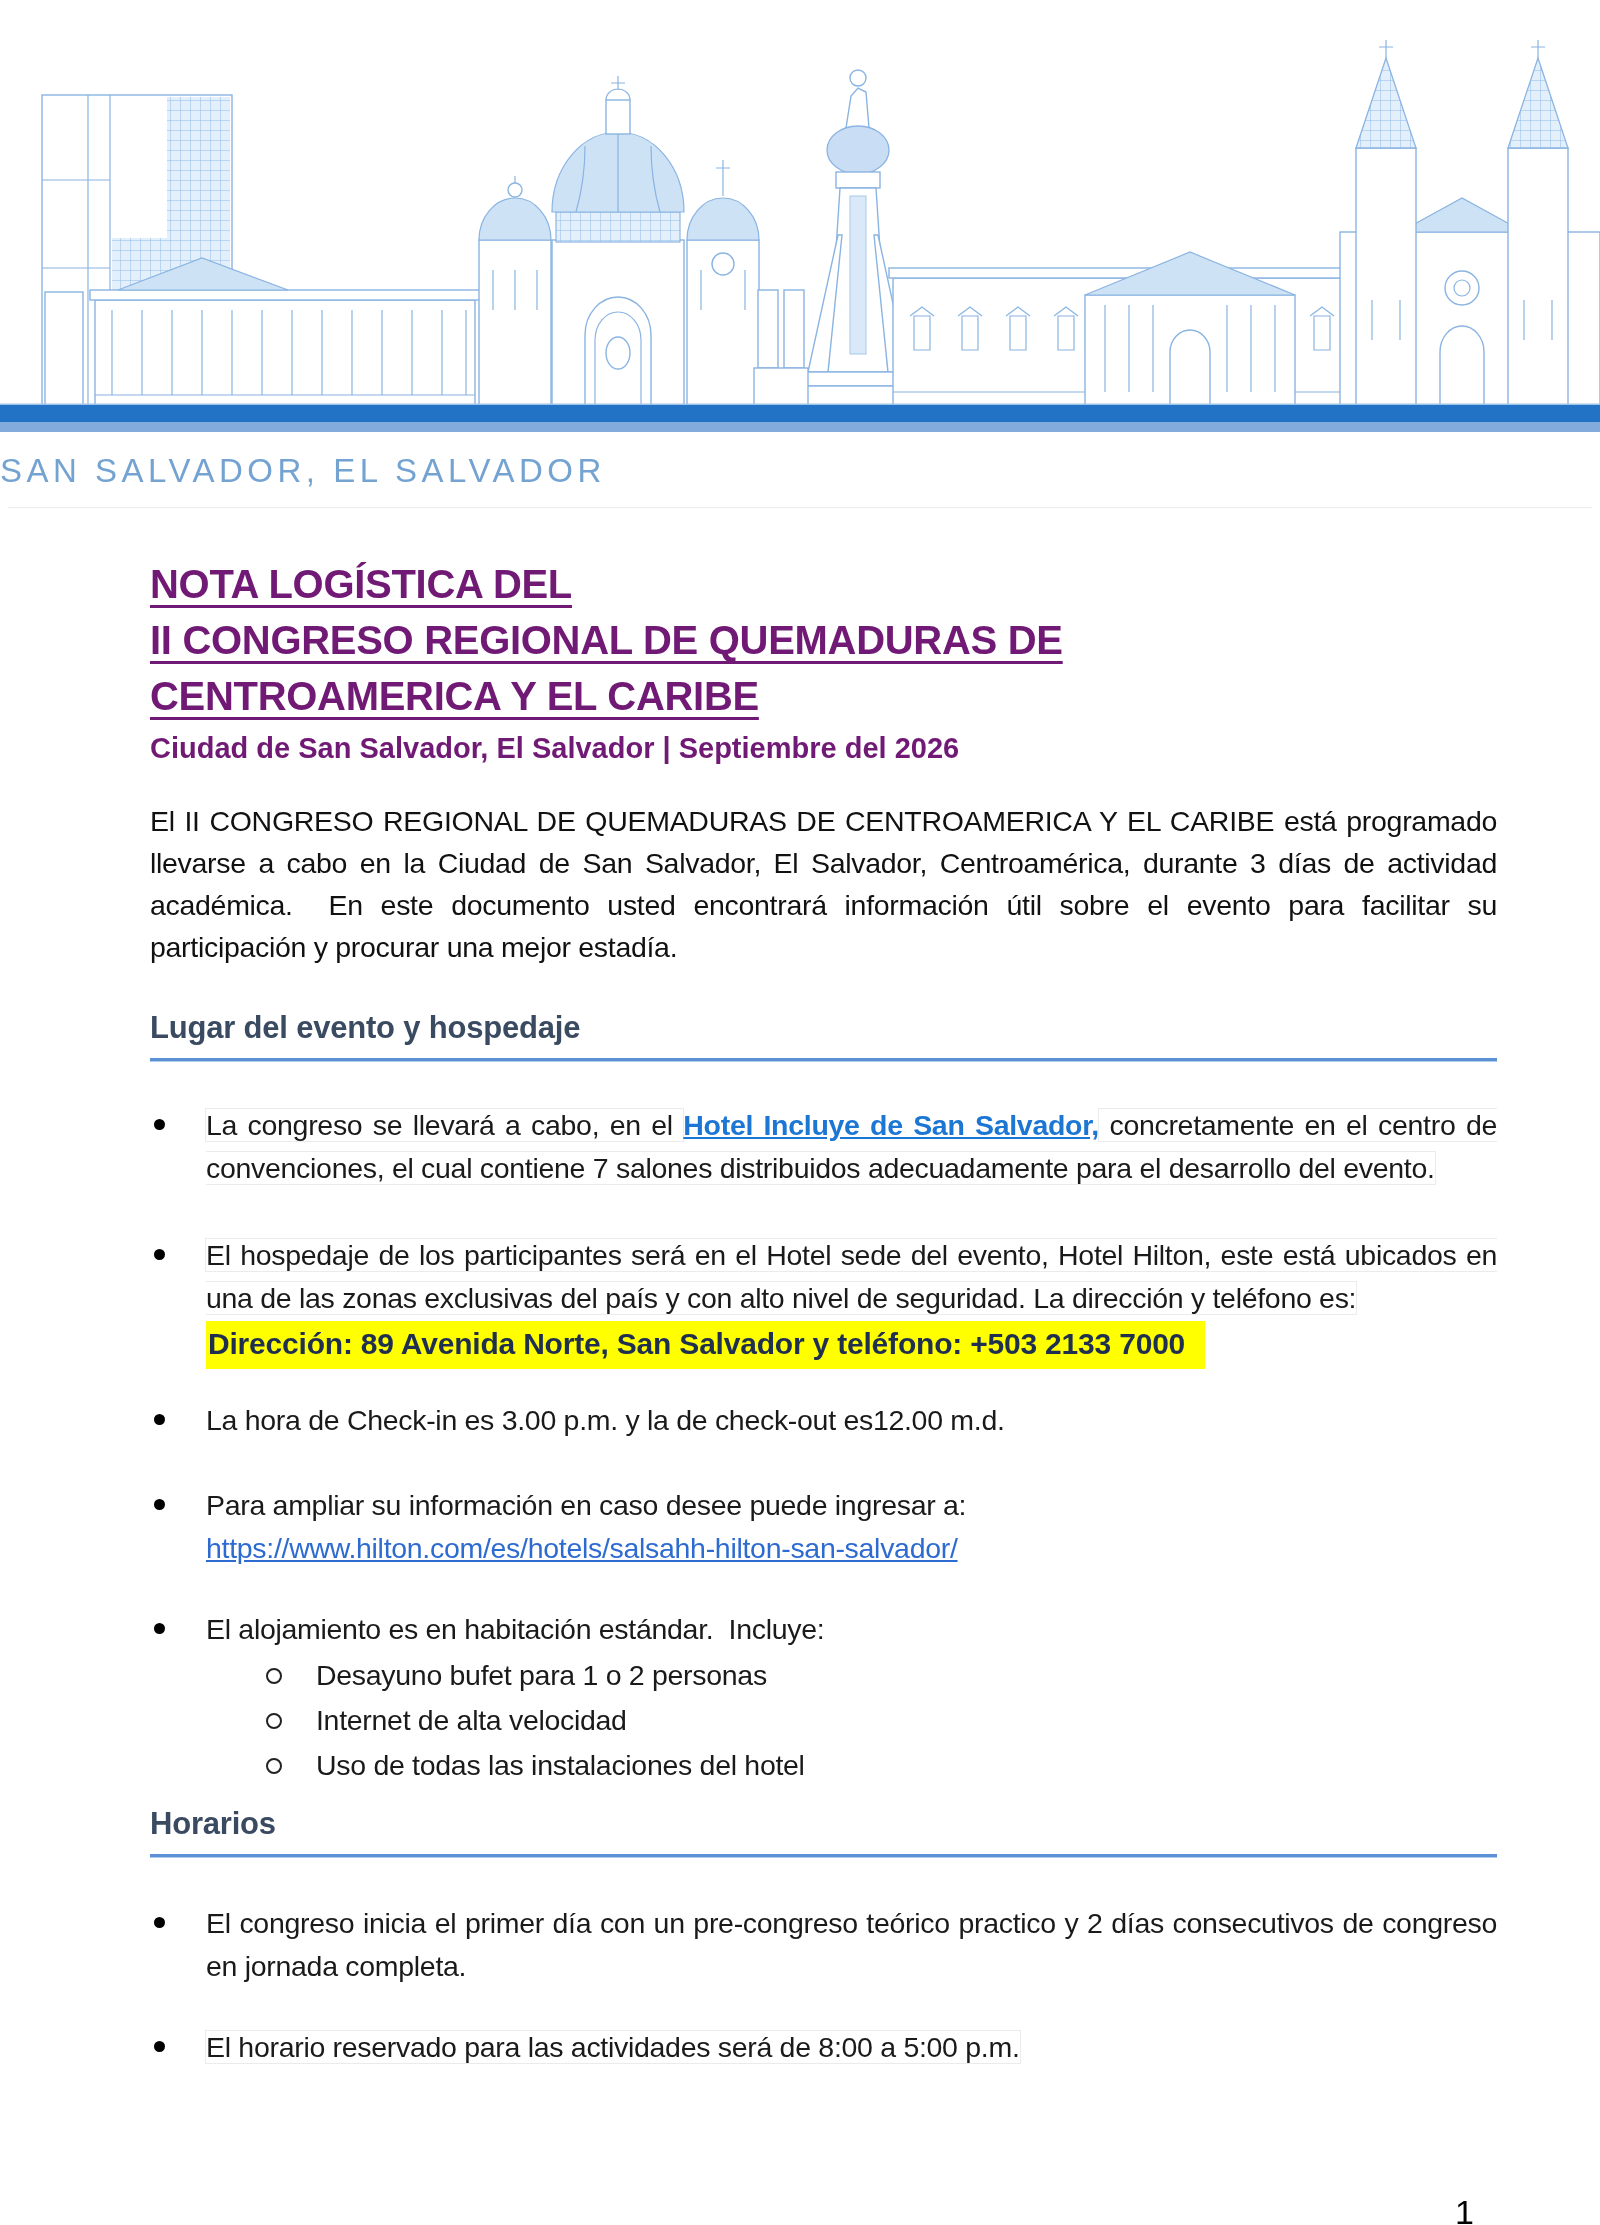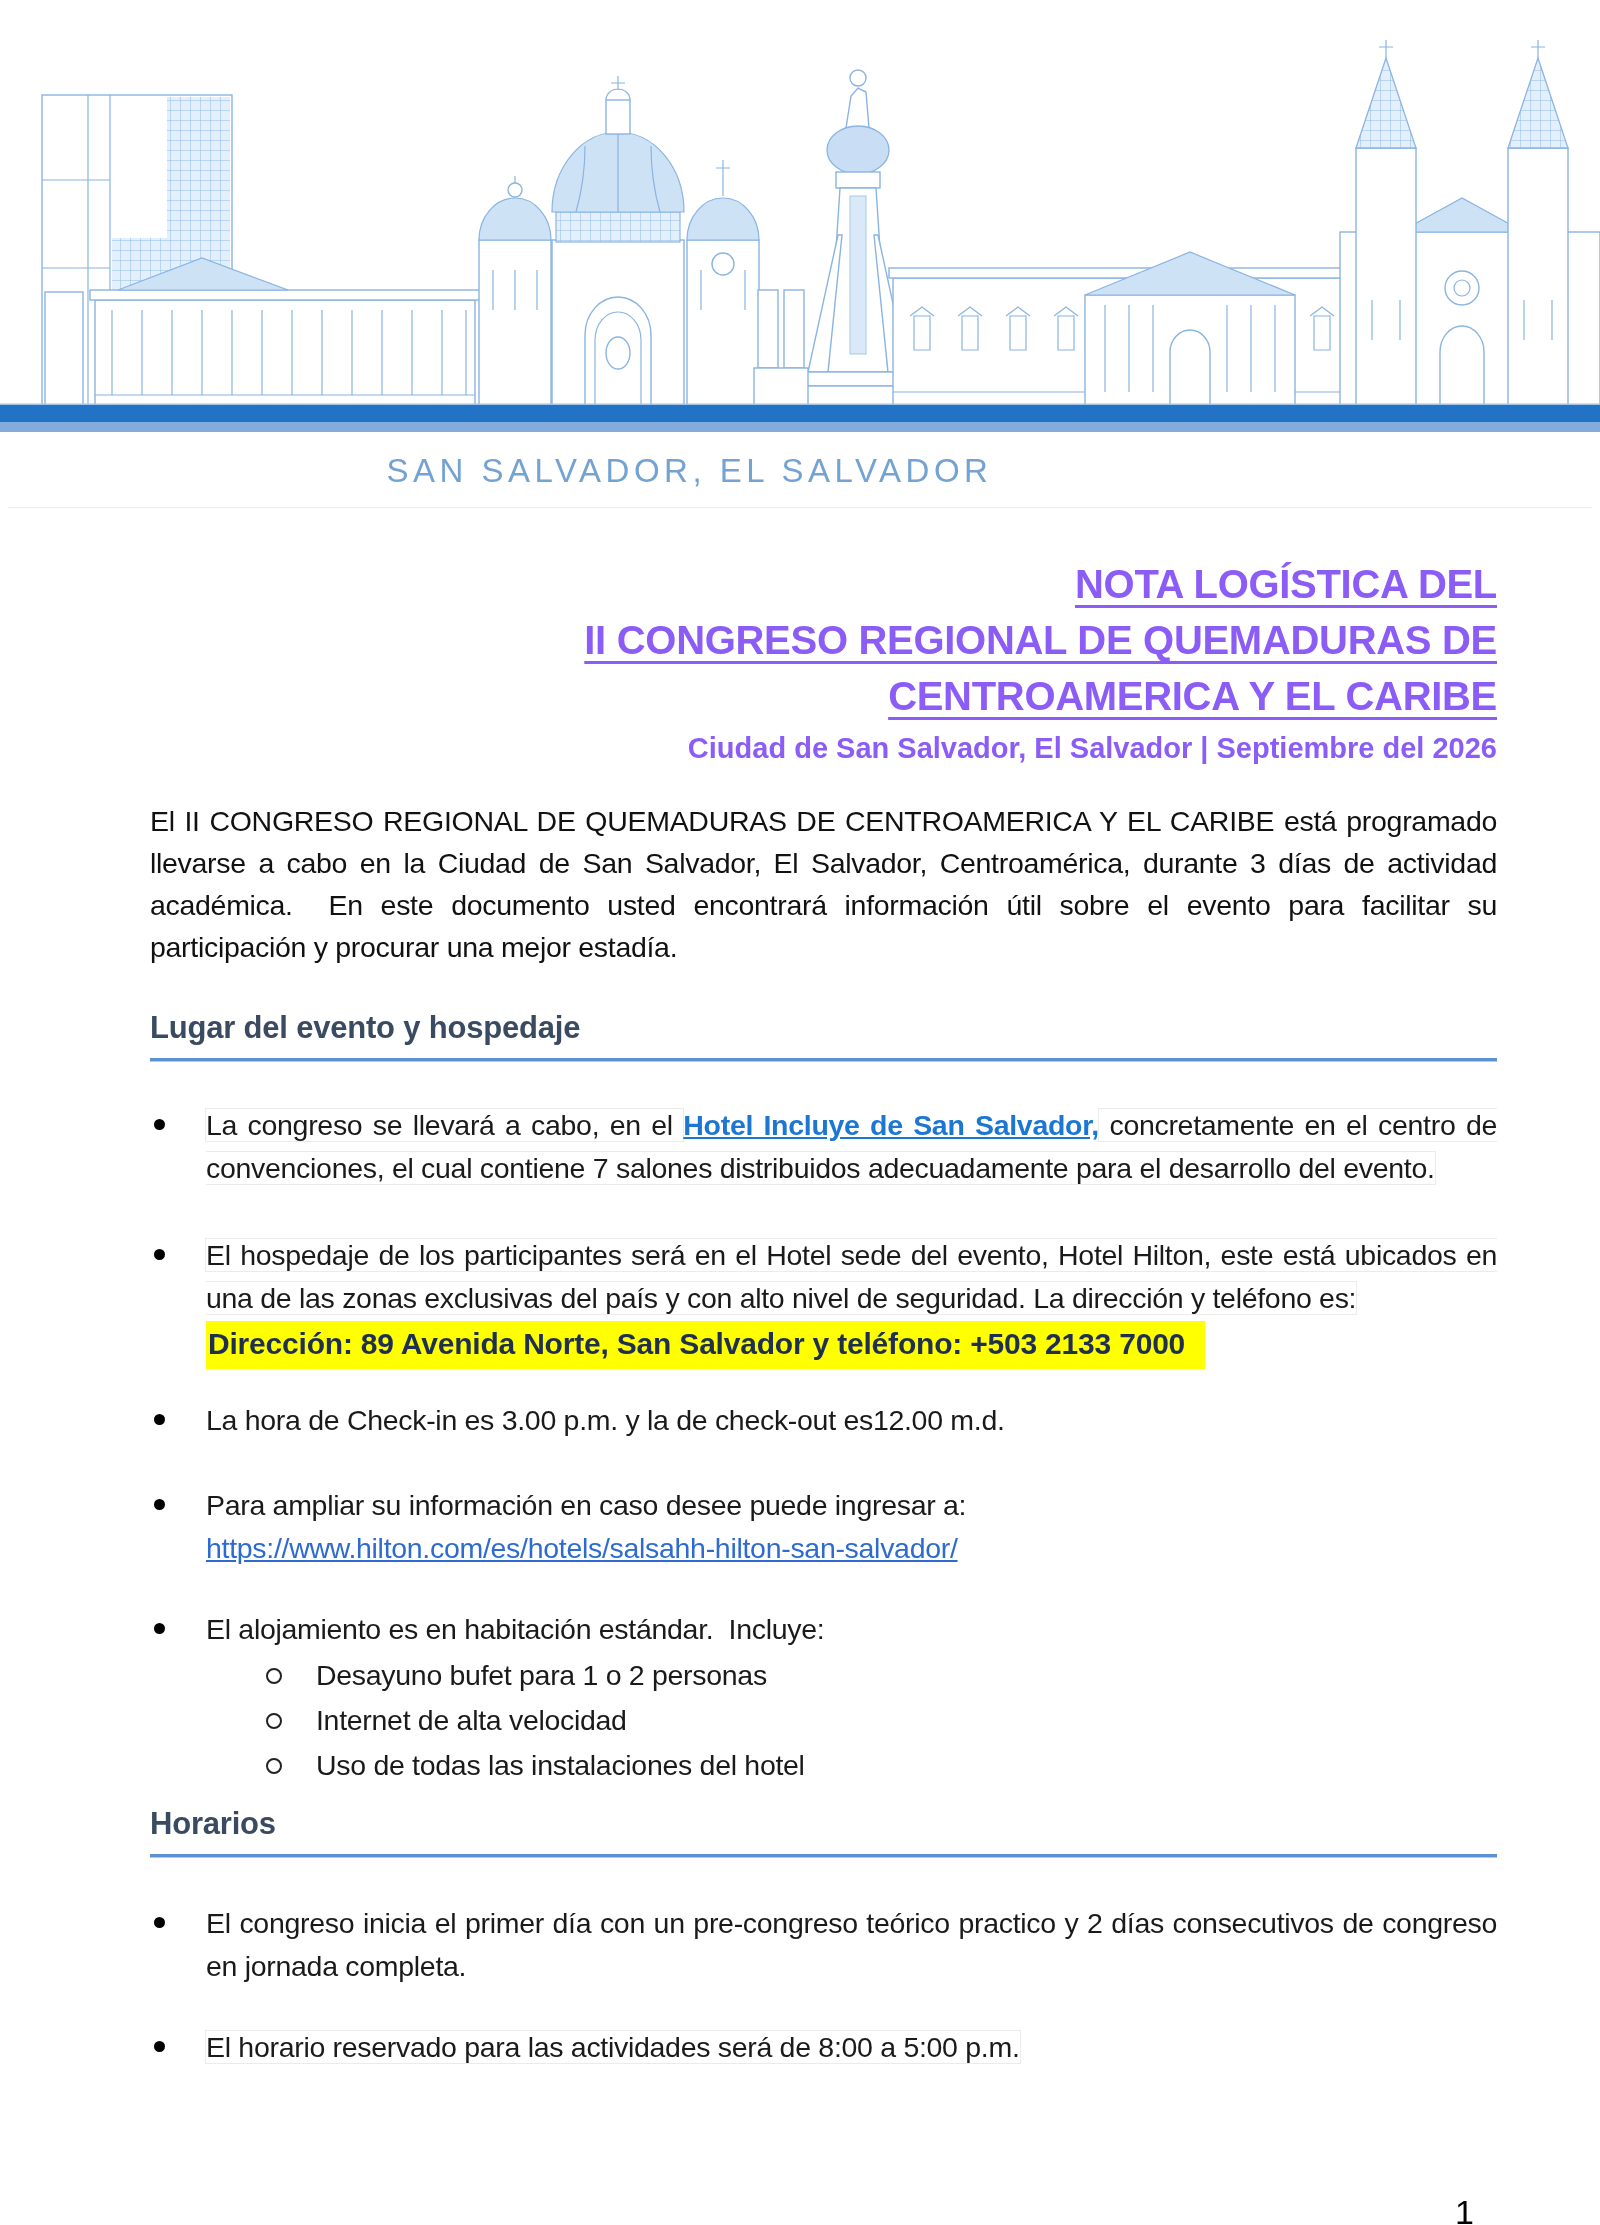--- a/index.html
+++ b/index.html
@@ -9,29 +9,29 @@
     font-family:"Liberation Sans", sans-serif; color:#1a1a1a;
   }
 
   
   .header-art { position:absolute; top:0; left:0; width:1600px; height:405px; }
   .header-bar {
     position:absolute; top:405px; left:0; width:1600px; height:27px;
     background:linear-gradient(180deg,#2273C5 0%,#2273C5 62%,#83ABDC 62%,#83ABDC 100%);
   }
   .header-caption {
-    position:absolute; top:452px; left:0; width:1379px; text-align:center;
+    position:absolute; top:452px; left:0; width:1379px; text-align:left;
     font-size:33px; letter-spacing:4.5px; color:#74A3D2; font-weight:400;
   }
   .header-edge { position:absolute; top:507px; left:8px; width:1584px; border-top:1px solid #ededed; }
 
   
   .content { position:absolute; left:150px; top:0; width:1347px; }
 
-  .title-block { margin-top:556px; text-align:right; color:#8b5cf6; }
+  .title-block { margin-top:556px; text-align:left; color:#701a75; }
   .title-line {
     font-size:40px; font-weight:700; line-height:56px; letter-spacing:-0.3px;
     text-decoration:underline; text-decoration-thickness:3px;
     text-underline-offset:7px; text-decoration-skip-ink:none;
   }
   .subtitle { margin-top:4px; font-size:29px; font-weight:700; line-height:40px; }
 
   .intro {
     margin-top:32px; font-size:28.5px; line-height:42px; text-align:justify;
     letter-spacing:-0.3px; color:#111;

